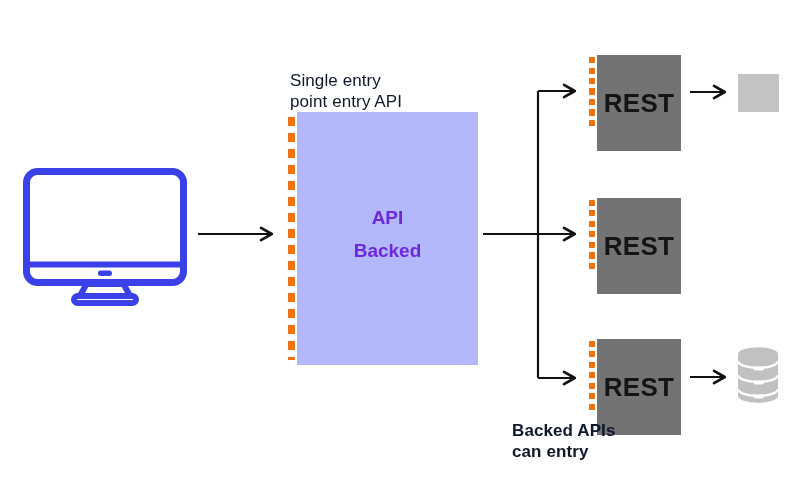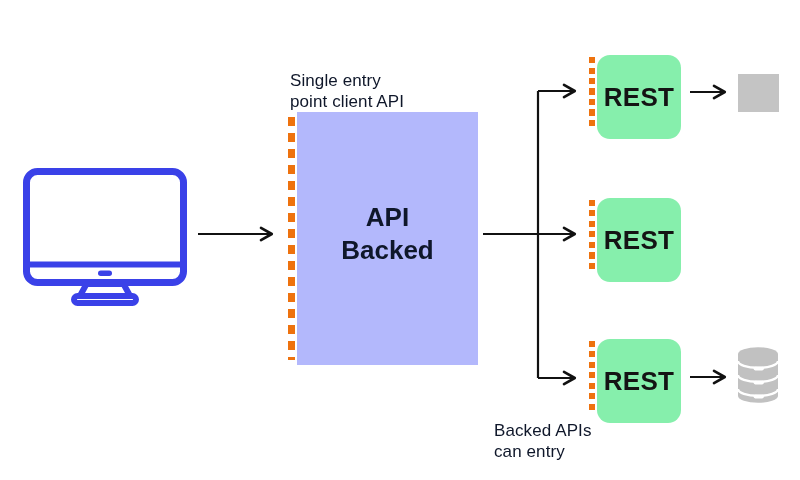--- a/index.html
+++ b/index.html
@@ -9,41 +9,41 @@
   }
   .abs{position:absolute;}
   
   .note{font-size:17px;line-height:21px;color:#0f172a;letter-spacing:.1px;}
   
   .gateway-box{
     left:297px;top:112px;width:181px;height:253px;background:#b3b8fc;
     display:flex;flex-direction:column;align-items:center;justify-content:center;
   }
   .gateway-box .label{
-    font-size:26px;line-height:33px;font-weight:700;color:#0f172a;
+    font-size:19px;line-height:33px;font-weight:700;color:#6d28d9;
     text-align:center;transform:translateY(-5px);
   }
   .dash-col{
     width:7px;
     background:repeating-linear-gradient(to bottom,#ee720e 0 9px,transparent 9px 16px);
   }
   .dash-col.small{
     width:6px;
     background:repeating-linear-gradient(to bottom,#ee720e 0 6px,transparent 6px 10.5px);
   }
   
   .service-box{
-    left:597px;width:84px;height:84px;background:#86efac;
-    display:flex;align-items:center;justify-content:center;border-radius:13px;
+    left:597px;width:84px;height:96px;background:#737373;
+    display:flex;align-items:center;justify-content:center;
   }
   .service-box .label{font-size:26px;font-weight:700;color:#141414;letter-spacing:.3px;}
   
   .gray-square{left:738px;top:74px;width:41px;height:38px;background:#c4c4c4;}
   .note-top{left:290px;top:70px;}
-  .note-bottom{left:494px;top:420px;}
+  .note-bottom{left:512px;top:420px;font-weight:bold;}
   svg{display:block;}
 </style>
 </head>
 <body>
 
 <div class="canvas">
 
   <svg class="abs" style="left:23px;top:168px" width="164" height="140" viewBox="0 0 164 140" aria-hidden="true">
     <path d="M63.5 116 L55.5 130.5 L108.5 130.5 L100.5 116 Z" fill="#ffffff" stroke="#3a41e8" stroke-width="6" stroke-linejoin="round"></path>
     <rect x="51" y="128" width="62" height="7" rx="3.5" fill="#ffffff" stroke="#3a41e8" stroke-width="6"></rect>
@@ -62,21 +62,21 @@
     <line x1="483" y1="234" x2="574" y2="234" stroke="#111111" stroke-width="2.2" marker-end="url(#arrow)"></line>
     <line x1="538" y1="91" x2="538" y2="378" stroke="#111111" stroke-width="2.2"></line>
     <line x1="538" y1="91" x2="574" y2="91" stroke="#111111" stroke-width="2.2" marker-end="url(#arrow)"></line>
     <line x1="538" y1="378" x2="574" y2="378" stroke="#111111" stroke-width="2.2" marker-end="url(#arrow)"></line>
     <line x1="690" y1="92" x2="724" y2="92" stroke="#111111" stroke-width="2.2" marker-end="url(#arrow)"></line>
     <line x1="690" y1="377" x2="724" y2="377" stroke="#111111" stroke-width="2.2" marker-end="url(#arrow)"></line>
   </svg>
 
   <div class="abs note note-top">
     <div>Single entry</div>
-    <div>point client API</div>
+    <div>point entry API</div>
   </div>
 
   <div class="abs dash-col" style="left:288px;top:117px;height:243px"></div>
   <div class="abs gateway-box">
     <div class="label">
       <div>API</div>
       <div>Backed</div>
     </div>
   </div>
 

